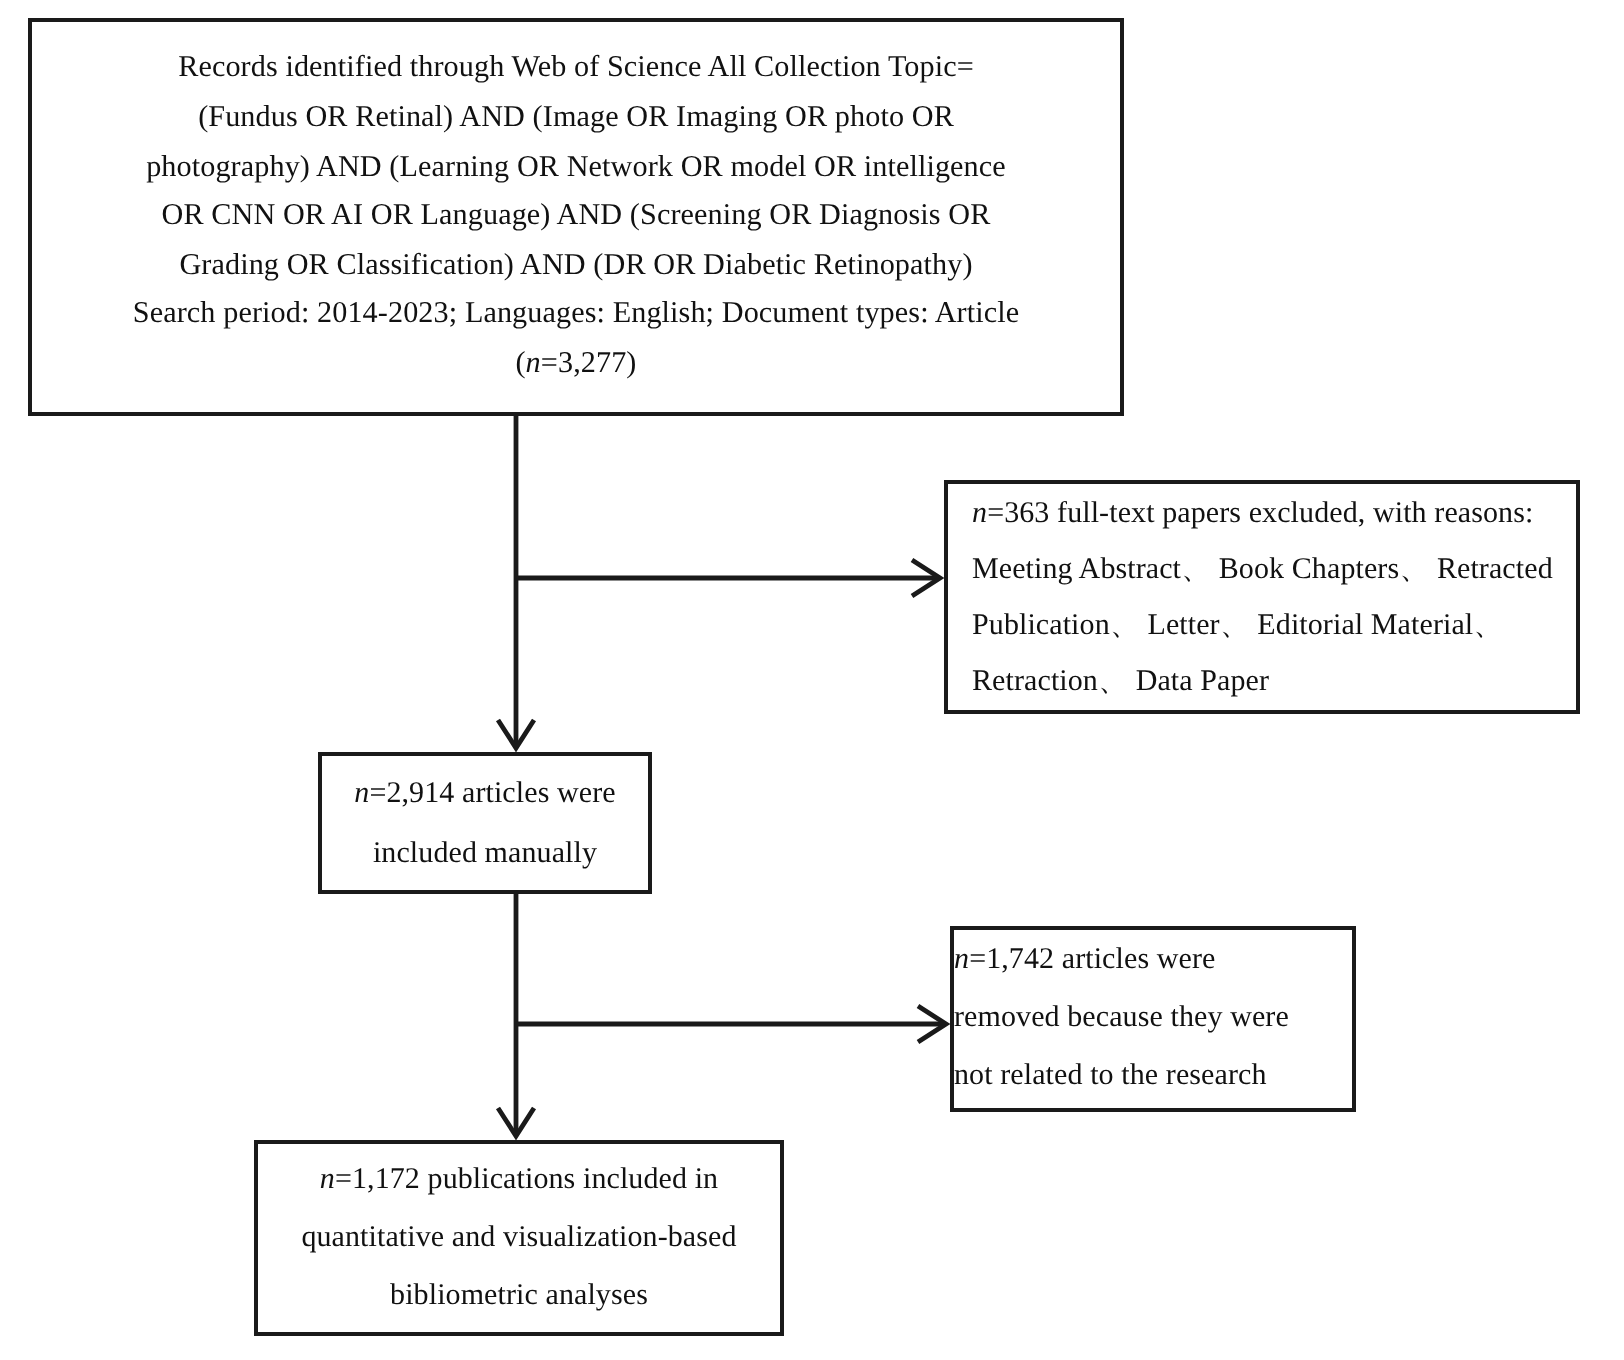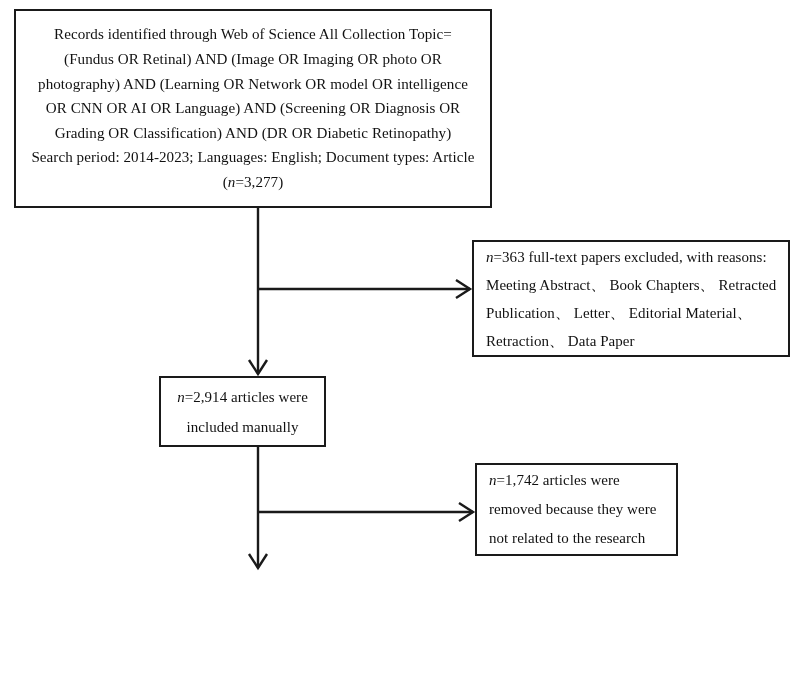--- a/index.html
+++ b/index.html
@@ -36,29 +36,29 @@
     justify-content: center;
     text-align: center;
   }
   .node-line {
     display: block;
     white-space: nowrap;
     font-size: 15.2px;
     line-height: 24.5px;
     letter-spacing: 0.05px;
   }
-  .box-search  { left: 14px;  top: 9px;   width: 478px; height: 199px; }
+  .box-search  { left: 14px;  top: 9px;   width: 548px; height: 199px; }
   .box-search .node-line { font-size: 15.1px; line-height: 24.6px; }
   .box-excl1   { left: 472px; top: 240px; width: 318px; height: 117px;
                  align-items: flex-start; text-align: center; padding-left: 12px; }
   .box-excl1 .node-line { font-size: 15px; line-height: 28px; }
   .box-screen  { left: 159px; top: 376px; width: 167px; height: 71px; }
   .box-screen .node-line { font-size: 15px; line-height: 30px; }
   .box-excl2   { left: 475px; top: 463px; width: 203px; height: 93px;
-                 align-items: flex-start; text-align: left; padding-left: 12px; }
+                 align-items: flex-start; text-align: left; }
   .box-excl2 .node-line { font-size: 15px; line-height: 29px; }
   .box-final   { left: 127px; top: 570px; width: 265px; height: 98px; }
   .box-final .node-line { font-size: 15px; line-height: 29px; }
   .it { font-style: italic; }
 </style>
 </head>
 <body>
 
 <div id="canvas">
 
@@ -100,14 +100,19 @@
     <span class="node-line"><span class="it">n</span>=2,914 articles were</span>
     <span class="node-line">included manually</span>
   </div>
 
   <div class="node-box box-excl2">
     <span class="node-line"><span class="it">n</span>=1,742 articles were</span>
     <span class="node-line">removed because they were</span>
     <span class="node-line">not related to the research</span>
   </div>
 
+  <div class="node-box box-final">
+    <span class="node-line"><span class="it">n</span>=1,172 publications included in</span>
+    <span class="node-line">quantitative and visualization-based</span>
+    <span class="node-line">bibliometric analyses</span>
+  </div>
 
 </div>
 
 </body></html>

